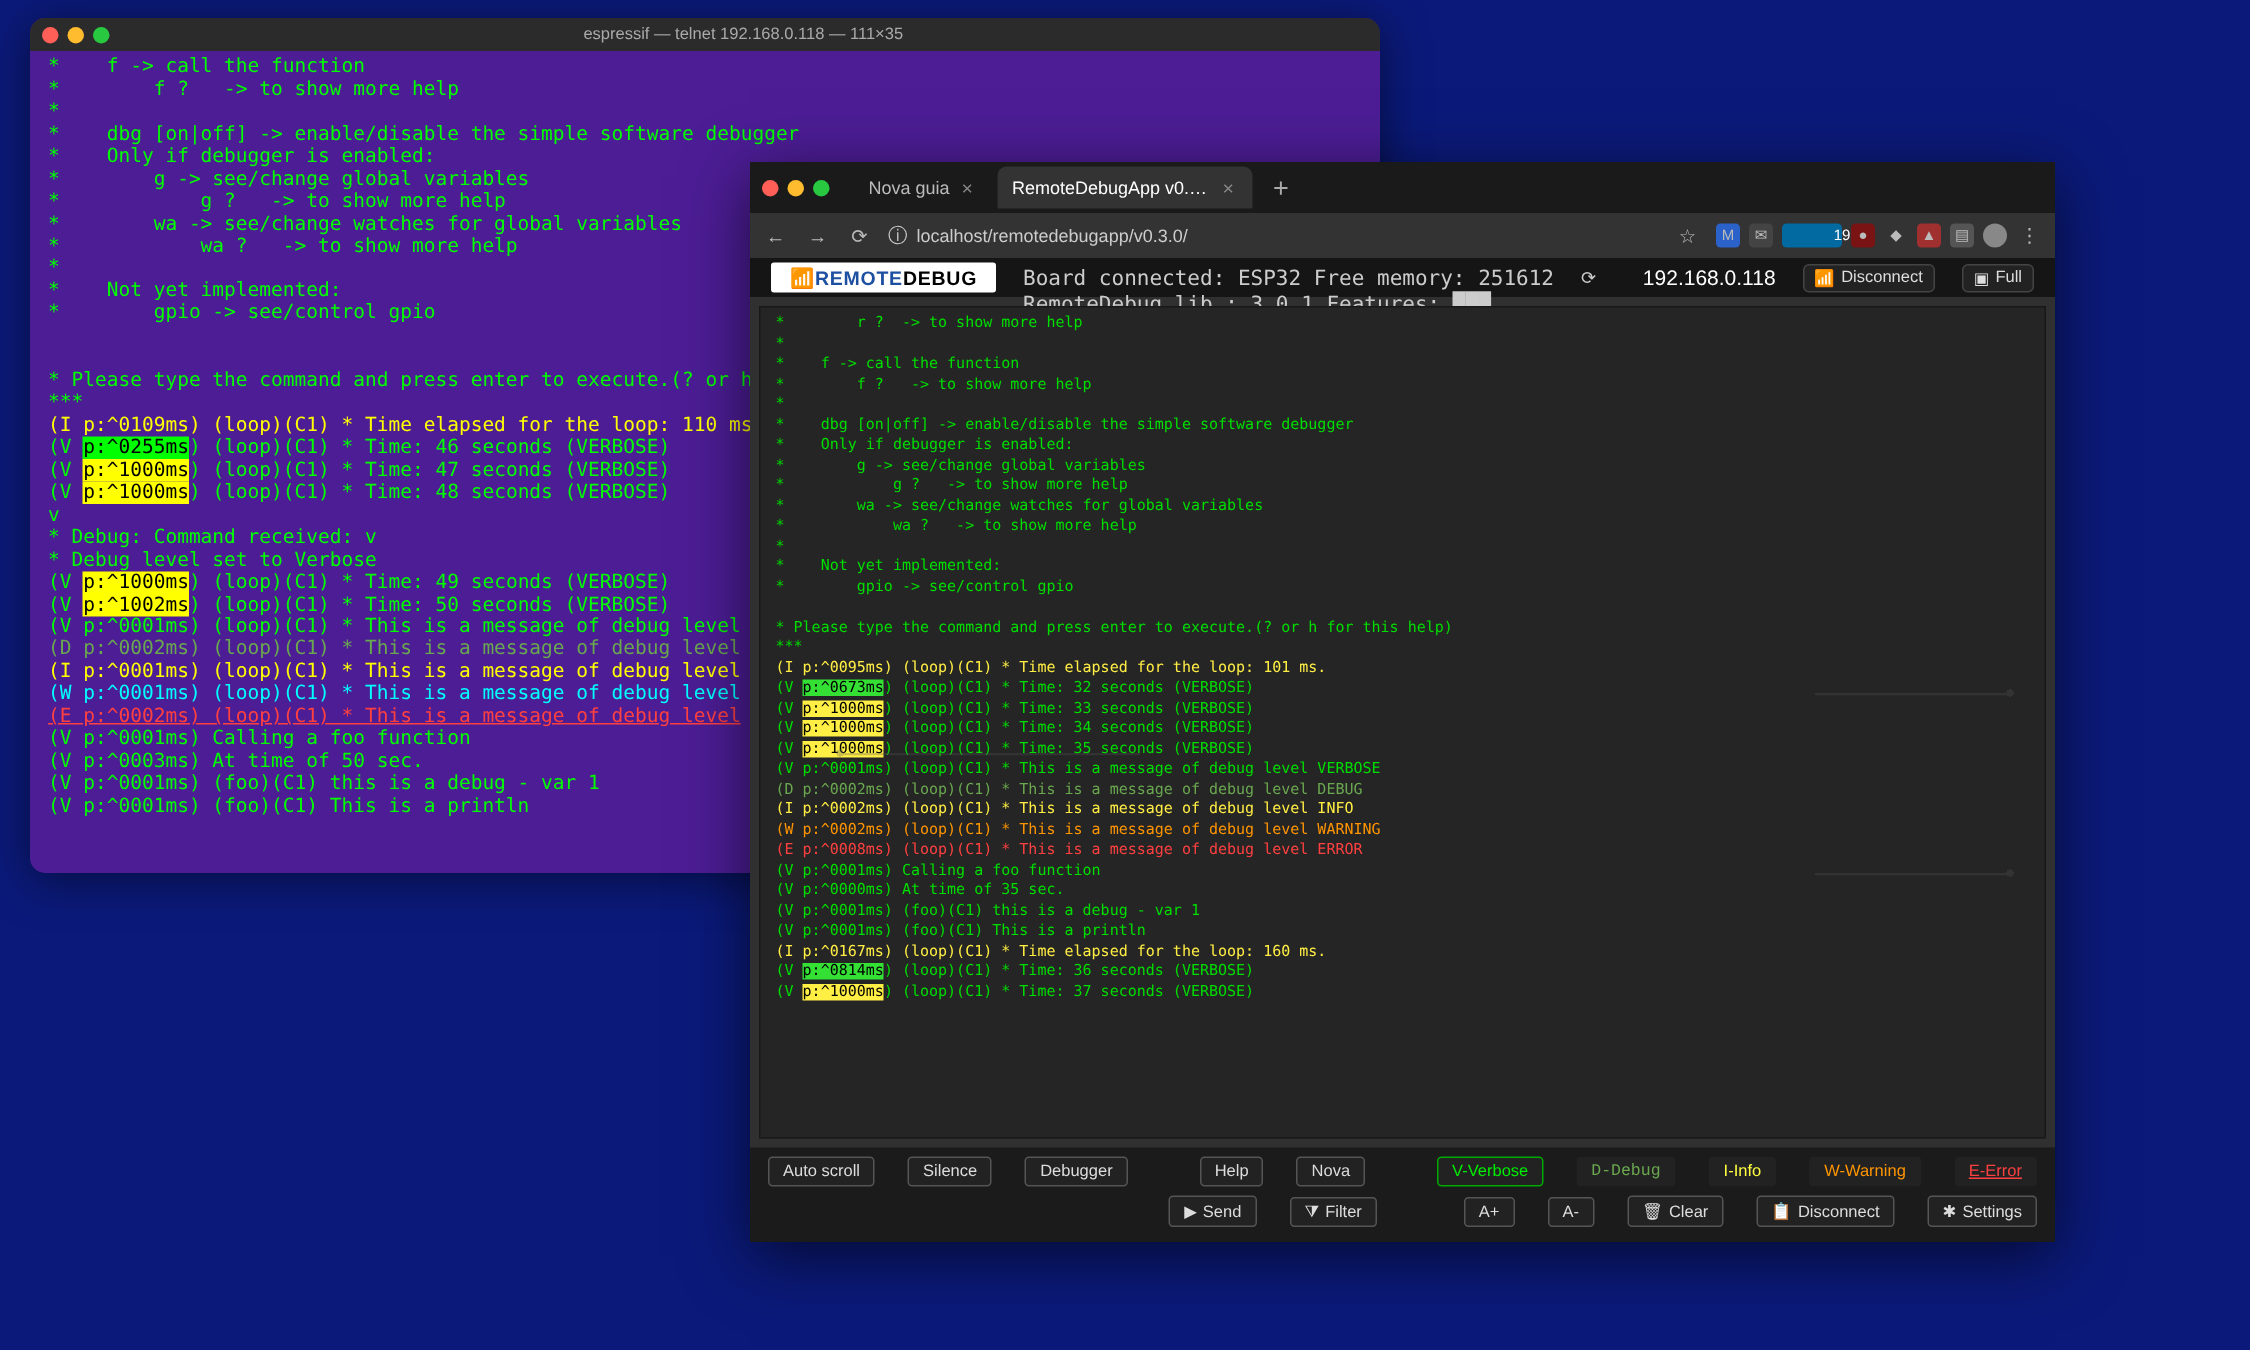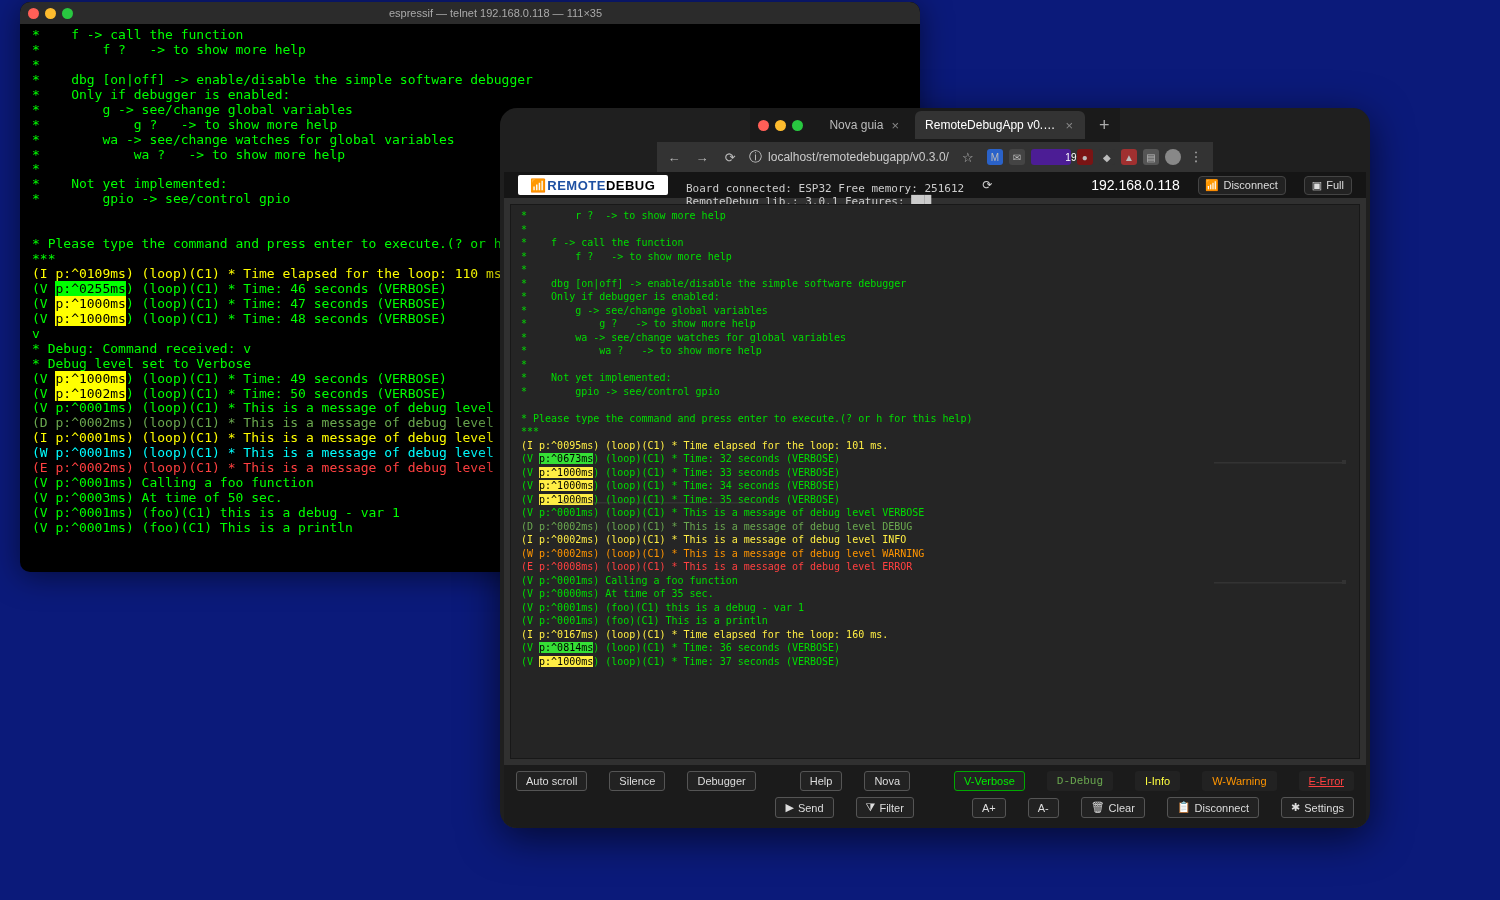--- a/index.html
+++ b/index.html
@@ -9,25 +9,25 @@
     background: #0b1a7a;
     font-family: "Menlo", "Consolas", monospace;
     font-size: 13px;
     position: relative;
     overflow: hidden;
   }
 
   
   .term {
     position: absolute;
-    top: 2px;
+    top: 12px;
     left: 20px;
     width: 900px;
     height: 570px;
-    background: #000000;
+    background: #4c1d95;
     border-radius: 10px;
     box-shadow: 0 4px 30px rgba(0,0,0,0.5);
     color: #00ff00;
     padding-bottom: 10px;
   }
   .titlebar {
     height: 22px;
     background: #2b2b2b;
     border-radius: 10px 10px 0 0;
     display: flex;
@@ -50,39 +50,38 @@
     padding: 4px 12px;
     line-height: 1.15;
     font-size: 13px;
     white-space: pre;
   }
   .g { color: #00ff00; }
   .y { color: #ffff00; background: transparent; }
   .yh { color: #000; background: #ffff00; }
   .gh { color: #000; background: #00ff00; }
   .cyan { color: #00ffff; }
-  .red { color: #ff4040; }
+  .red { color: #ff4040; text-decoration: underline; }
   .dim { color: #6aa84f; }
 
   
   .browser {
     position: absolute;
     top: 108px;
     left: 500px;
     width: 870px;
     height: 720px;
     background: #1f1f1f;
-    border-radius: 17px;
+    border-radius: 0;
     box-shadow: 0 10px 40px rgba(0,0,0,0.6);
     display: flex;
     flex-direction: column;
     overflow: hidden;
     color: #ddd;
     font-family: -apple-system, "Segoe UI", sans-serif;
-    align-items: center;
   }
   .tabs {
     height: 34px;
     background: #1a1a1a;
     display: flex;
     align-items: center;
     padding-left: 8px;
     gap: 4px;
   }
   .tabs .dots { display: flex; gap: 6px; margin-right: 12px; }
@@ -143,21 +142,21 @@
     width: 150px; height: 20px;
     background: #fff;
     color: #1e50a2;
     font-weight: 700;
     font-size: 13px;
     display: flex; align-items: center; justify-content: center;
     letter-spacing: 0.5px;
     border-radius: 2px;
   }
   .logo .bold { color: #000; }
-  .app-header .status { line-height: 1.2; font-family: monospace; font-size:11px;margin-top:20px; }
+  .app-header .status { line-height: 1.2; font-family: monospace; font-size:14px;margin-top:20px; }
   .app-header .ip { font-size: 14px; color: #fff; font-family: sans-serif; margin-left: auto; }
   .hdrbtn {
     background: #222;
     border: 1px solid #444;
     border-radius: 4px;
     padding: 2px 7px;
     font-size: 11px;
     color: #ddd;
     display: flex; align-items: center; gap: 4px;
     cursor: pointer;
@@ -300,21 +299,21 @@
     <span class="navbtn">→</span>
     <span class="navbtn">⟳</span>
     <div class="url">
       <span class="info">ⓘ</span>
       <span>localhost/remotedebugapp/v0.3.0/</span>
     </div>
     <span class="navbtn">☆</span>
     <div class="ext-icons">
       <span class="ext-icon" style="background:#2a62c9;">M</span>
       <span class="ext-icon" style="background:#444;">✉</span>
-      <span class="ext-icon" style="background:#4c1d95;color:#fff;padding-left:40px;">19</span>
+      <span class="ext-icon" style="background:#0369a1;color:#fff;padding-left:40px;">19</span>
       <span class="ext-icon" style="background:#7a1414;">●</span>
       <span class="ext-icon" style="background:#333;">◆</span>
       <span class="ext-icon" style="background:#a03030;">▲</span>
       <span class="ext-icon" style="background:#555;">▤</span>
       <span class="ext-icon" style="background:#888; border-radius:50%;"></span>
       <span class="navbtn">⋮</span>
     </div>
   </div>
 
   <div class="app">

